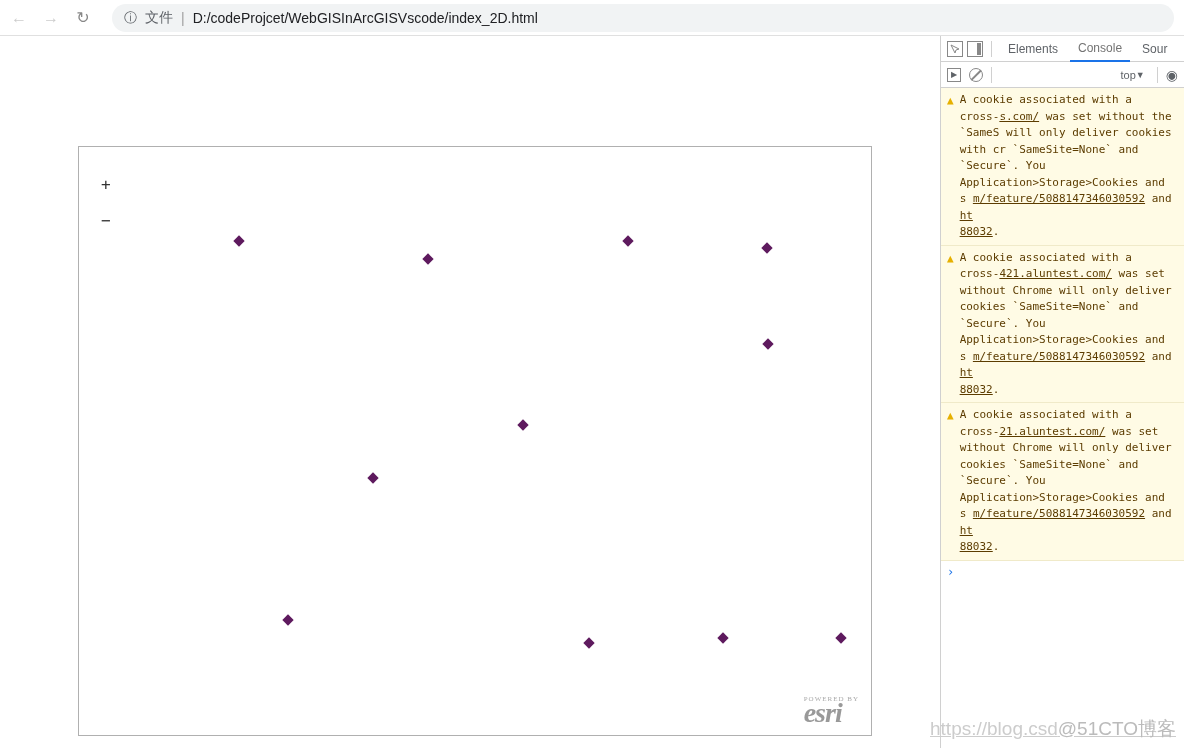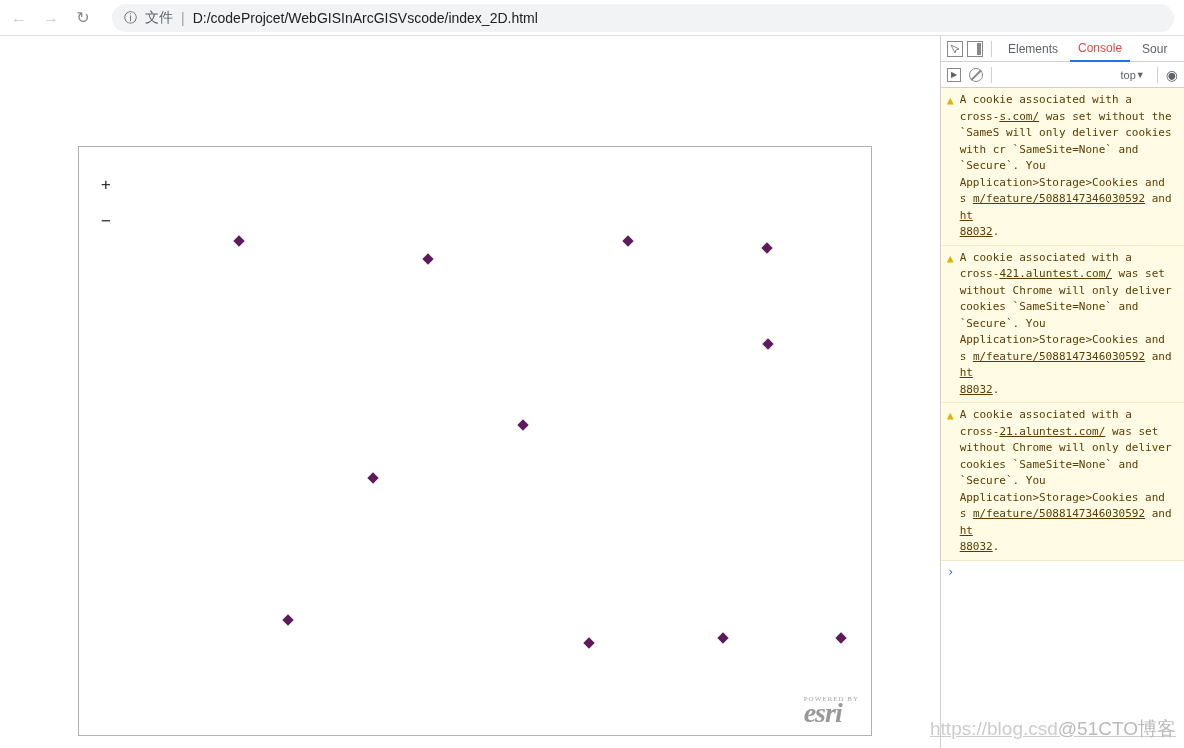--- a/index.html
+++ b/index.html
@@ -28,21 +28,21 @@
 .esri .small { font-size: 7px; font-style: normal; font-weight: normal; letter-spacing: 1px; display: block; text-align: right; margin-bottom: -6px; color: #aaa; }
 
 
 .devtools { position: absolute; top: 36px; right: 0; width: 244px; bottom: 0; background: #fff; border-left: 1px solid #d0d0d0; display: flex; flex-direction: column; }
 .dt-tabs { height: 26px; display: flex; align-items: center; border-bottom: 1px solid #d0d0d0; padding: 0 6px; gap: 4px; font-size: 12px; color: #5f6368; }
 .dt-tab-ico { width: 16px; height: 16px; border: 1px solid #888; display: inline-flex; align-items: center; justify-content: center; font-size: 9px; cursor: pointer; }
 .dt-tab-ico.dock { position: relative; }
 .dt-tab-ico.dock::after { content: ""; position: absolute; right: 1px; top: 1px; bottom: 1px; width: 4px; background: #888; }
 .dt-tab-sep { width: 1px; height: 16px; background: #d0d0d0; margin: 0 4px; }
 .dt-tab { padding: 0 8px; height: 26px; display: flex; align-items: center; cursor: pointer; }
-.dt-tab.active { color: #ef4444; border-bottom: 2px solid #1a73e8; margin-bottom: -1px; }
+.dt-tab.active { color: #737373; border-bottom: 2px solid #1a73e8; margin-bottom: -1px; }
 
 .dt-filter { height: 26px; display: flex; align-items: center; border-bottom: 1px solid #d0d0d0; padding: 0 6px; gap: 8px; font-size: 11px; color: #5f6368; }
 .dt-play { width: 14px; height: 14px; border: 1px solid #888; display: flex; align-items: center; justify-content: center; font-size: 8px; cursor: pointer; }
 .dt-clear { width: 14px; height: 14px; border: 1.5px solid #888; border-radius: 50%; position: relative; cursor: pointer; }
 .dt-clear::after { content: ""; position: absolute; width: 14px; height: 1.5px; background: #888; top: 50%; left: 50%; transform: translate(-50%,-50%) rotate(-45deg); }
 .dt-select { flex: 1; display: flex; align-items: center; justify-content: flex-end; padding: 0 4px; }
 .dt-select .tri { font-size: 9px; }
 .dt-eye { font-size: 14px; cursor: pointer; }
 
 .dt-body { flex: 1; overflow: hidden; font-family: Menlo, Consolas, monospace; font-size: 11px; }

